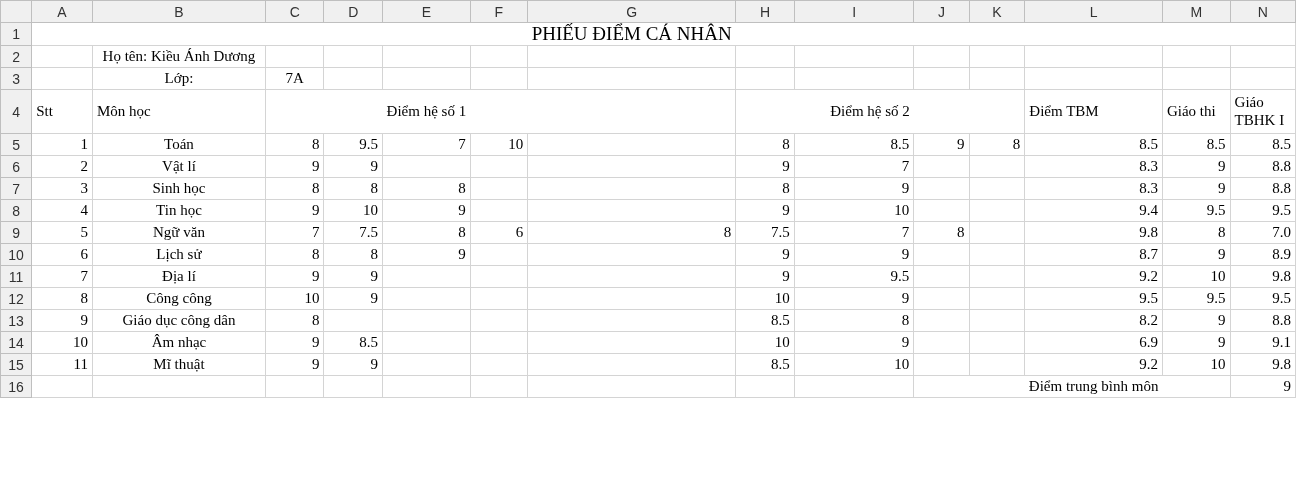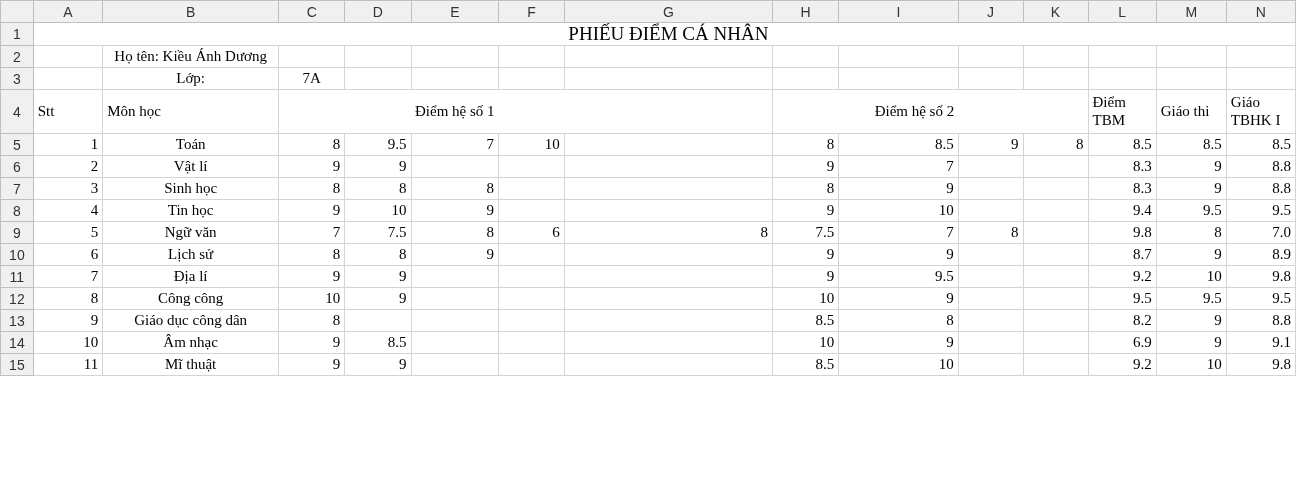--- a/index.html
+++ b/index.html
@@ -305,14 +305,31 @@
         <div class="cell colStd num"></div>
         <div class="cell colStd num">8.5</div>
         <div class="cell colStd num">10</div>
         <div class="cell colStd num"></div>
         <div class="cell colStd num"></div>
         <div class="cell colStd num">9.2</div>
         <div class="cell colStd num">10</div>
         <div class="cell colStd num">9.8</div>
       </div></div>
 
+  <div class="row">
+    <div class="cell hdr rowhdr">16</div>
+    <div class="cell colA"></div>
+    <div class="cell colB"></div>
+    <div class="cell colStd"></div>
+    <div class="cell colStd"></div>
+    <div class="cell colStd"></div>
+    <div class="cell colStd"></div>
+    <div class="cell colStd"></div>
+    <div class="cell colStd"></div>
+    <div class="cell colStd"></div>
+    <div class="cell colStd" style="border-right:none"></div>
+    <div class="cell colStd" style="border-left:none;border-right:none"></div>
+    <div class="cell colStd num" style="border-left:none;border-right:none;overflow:visible">Điểm trung bình môn</div>
+    <div class="cell colStd" style="border-left:none"></div>
+    <div class="cell colStd num">9</div>
+  </div>
 
 </div>
 
 </body></html>

